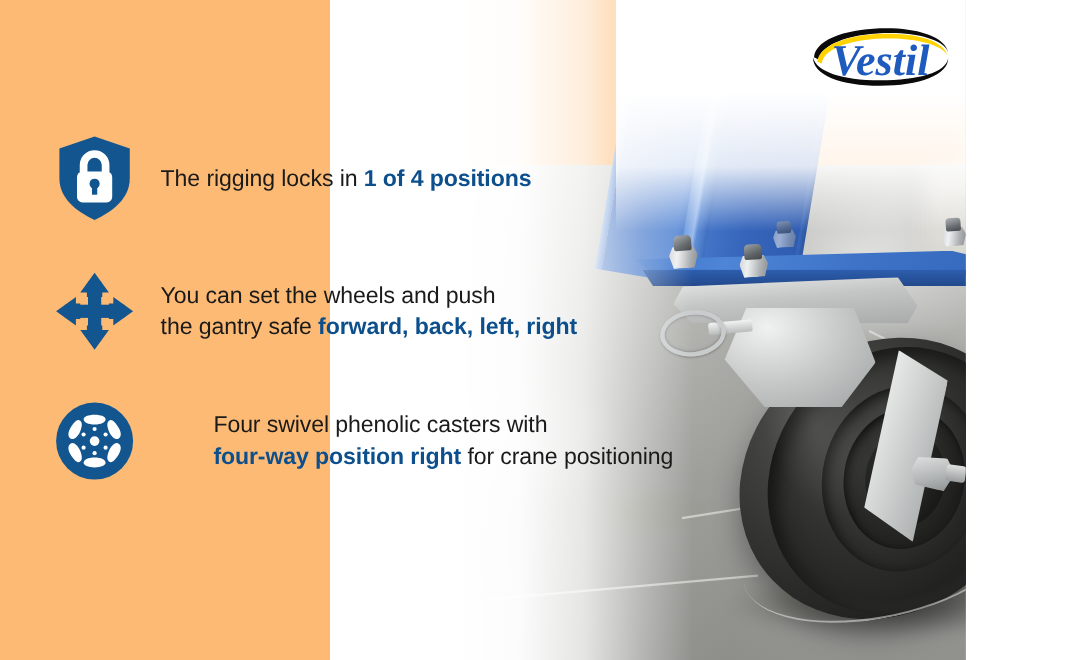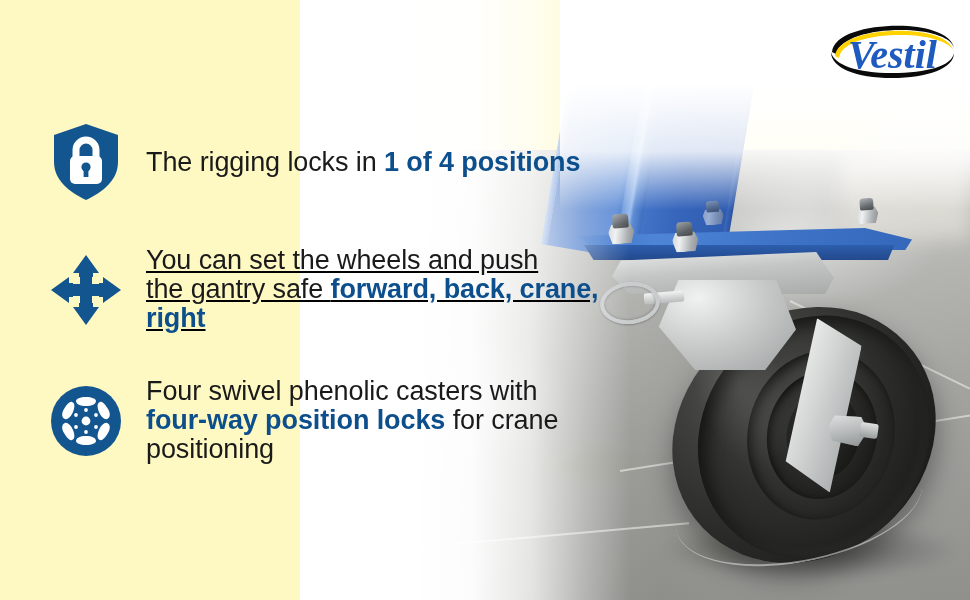--- a/index.html
+++ b/index.html
@@ -2,21 +2,21 @@
 <html><head>
 <meta charset="utf-8">
 <style>
   html,body{margin:0;padding:0;}
   body{
     width:970px;height:600px;overflow:hidden;
     background:#ffffff;
     font-family:"Liberation Sans", sans-serif;
     position:relative;
   }
-  #stage{position:relative;width:970px;height:600px;overflow:hidden;background:#fef9c3;}
+  #stage{position:relative;width:878px;height:600px;overflow:hidden;background:#fdba74;}
 
   
   .photo{
     position:absolute;left:0;top:0;width:970px;height:600px;overflow:hidden;
   }
   
   .floor{
     position:absolute;left:330px;top:150px;width:640px;height:450px;
     background:
       radial-gradient(ellipse 240px 120px at 70% 18%, rgba(255,255,255,.55), rgba(255,255,255,0) 70%),
@@ -197,27 +197,27 @@
 
   
   .logo{position:absolute;right:14px;top:22px;width:128px;height:62px;}
 
   
   .features{position:absolute;left:44px;top:112px;width:570px;}
   .feature{display:flex;align-items:center;margin-bottom:44px;}
   .feature .ficon{width:84px;flex:0 0 84px;display:flex;justify-content:center;align-items:center;}
   .feature .ftext{
     margin-left:18px;
-    font-size:27px;line-height:29px;color:#1a1a1a;
+    font-size:21px;line-height:29px;color:#1a1a1a;
     letter-spacing:-0.1px;
   }
   .feature .ftext b{color:#0c4f8c;font-weight:bold;}
   .f1{margin-top:10px;}
-  .f2{margin-top:16px;text-decoration:underline;}
-  .f3{margin-top:14px;}
+  .f2{margin-top:16px;}
+  .f3{margin-top:14px;gap:48px;}
 </style>
 </head>
 <body>
 
 <div id="stage">
 
   <div class="photo">
 
     <div class="floor"></div>
     <div class="seam s1"></div>
@@ -316,21 +316,21 @@
             <rect x="10" y="31" width="54" height="12"></rect>
             <path d="M37 2 L50 20 L44 20 L44 24 L30 24 L30 20 L24 20 Z"></path>
             <path d="M37 72 L24 54 L30 54 L30 50 L44 50 L44 54 L50 54 Z"></path>
             <path d="M2 37 L20 24 L20 30 L24 30 L24 44 L20 44 L20 50 Z"></path>
             <path d="M72 37 L54 50 L54 44 L50 44 L50 30 L54 30 L54 24 Z"></path>
           </g>
         </svg>
       </div>
       <div class="ftext">
         <div><span>You can set the wheels and push</span></div>
-        <div><span>the gantry safe </span><b>forward, back, crane, right</b></div>
+        <div><span>the gantry safe </span><b>forward, back, left, right</b></div>
       </div>
     </div>
 
     <div class="feature f3">
       <div class="ficon">
         <svg width="74" height="74" viewBox="0 0 74 74">
           <circle cx="37" cy="37" r="35" fill="#12558f"></circle>
           <g fill="#ffffff">
             <circle cx="37" cy="37" r="4.4"></circle>
             <path d="M37 13 c6 0 10 2 10 4 c0 3 -4 5 -10 5 c-6 0 -10 -2 -10 -5 c0 -2 4 -4 10 -4 Z"></path>
@@ -343,18 +343,18 @@
             <circle cx="37" cy="48" r="1.9"></circle>
             <circle cx="27" cy="31" r="1.9"></circle>
             <circle cx="47" cy="31" r="1.9"></circle>
             <circle cx="27" cy="43" r="1.9"></circle>
             <circle cx="47" cy="43" r="1.9"></circle>
           </g>
         </svg>
       </div>
       <div class="ftext">
         <div><span>Four swivel phenolic casters with</span></div>
-        <div><b>four-way position locks</b><span> for crane positioning</span></div>
+        <div><b>four-way position right</b><span> for crane positioning</span></div>
       </div>
     </div>
 
   </div>
 </div>
 
 </body></html>

